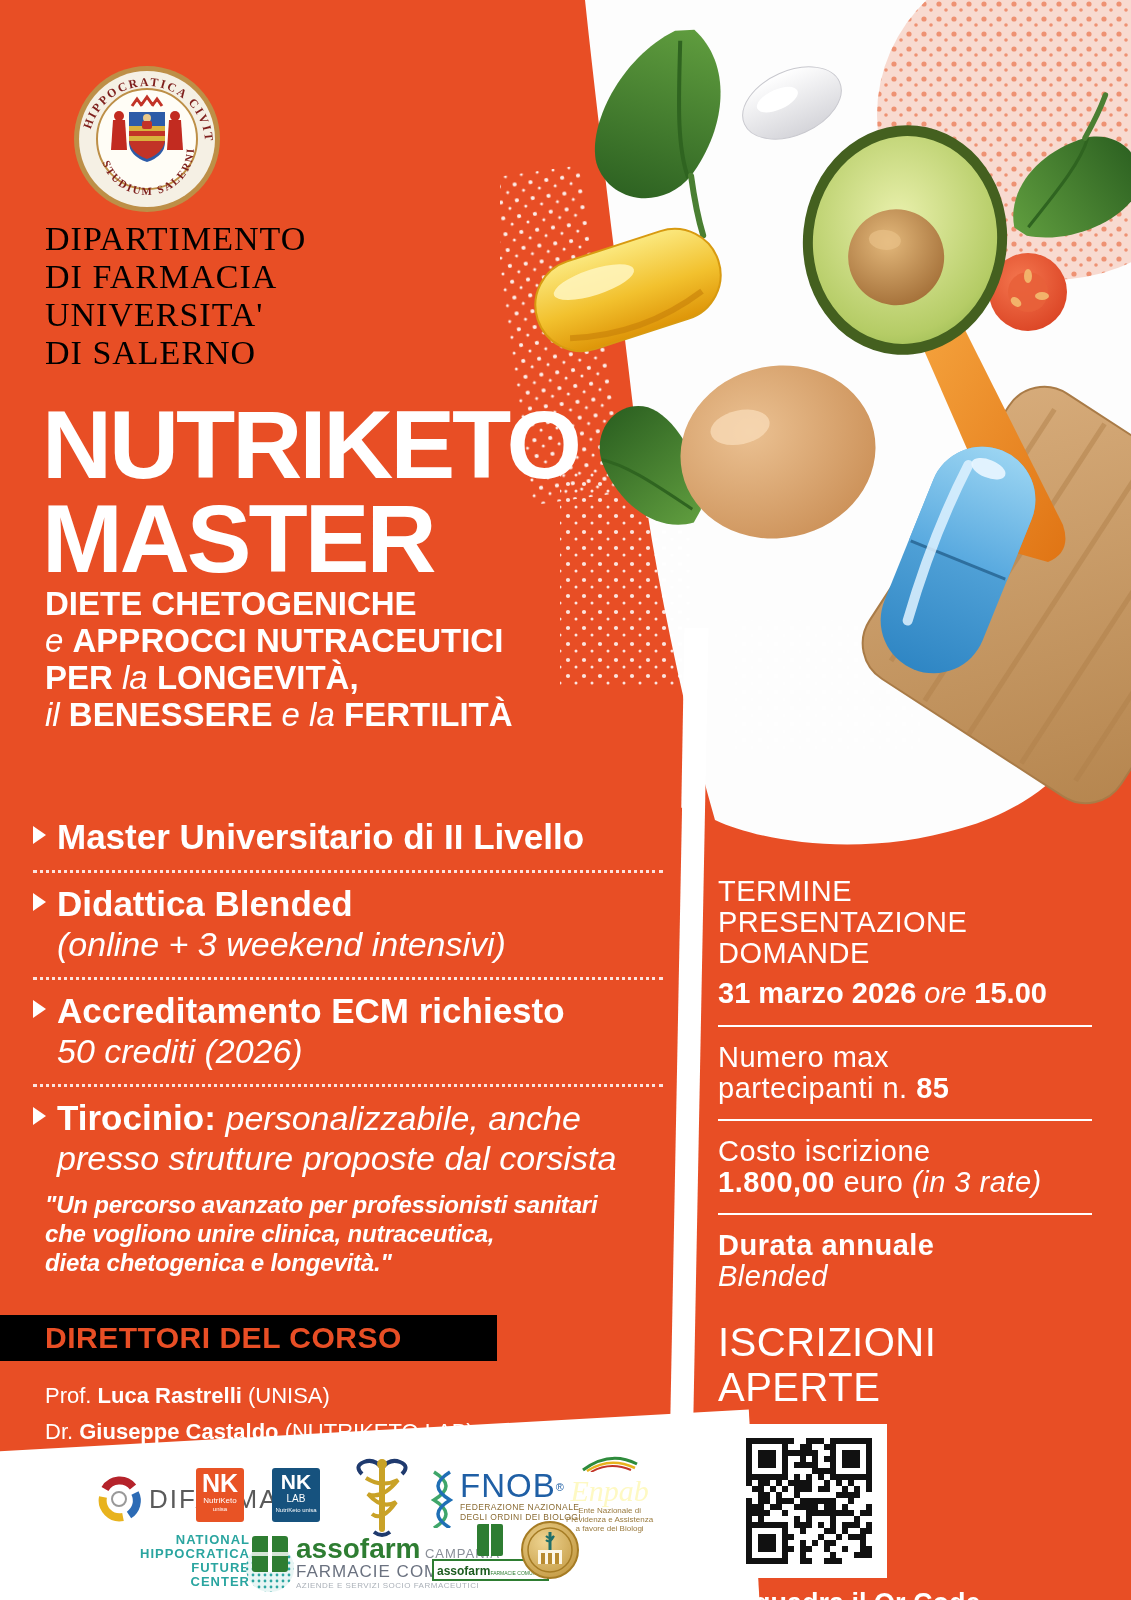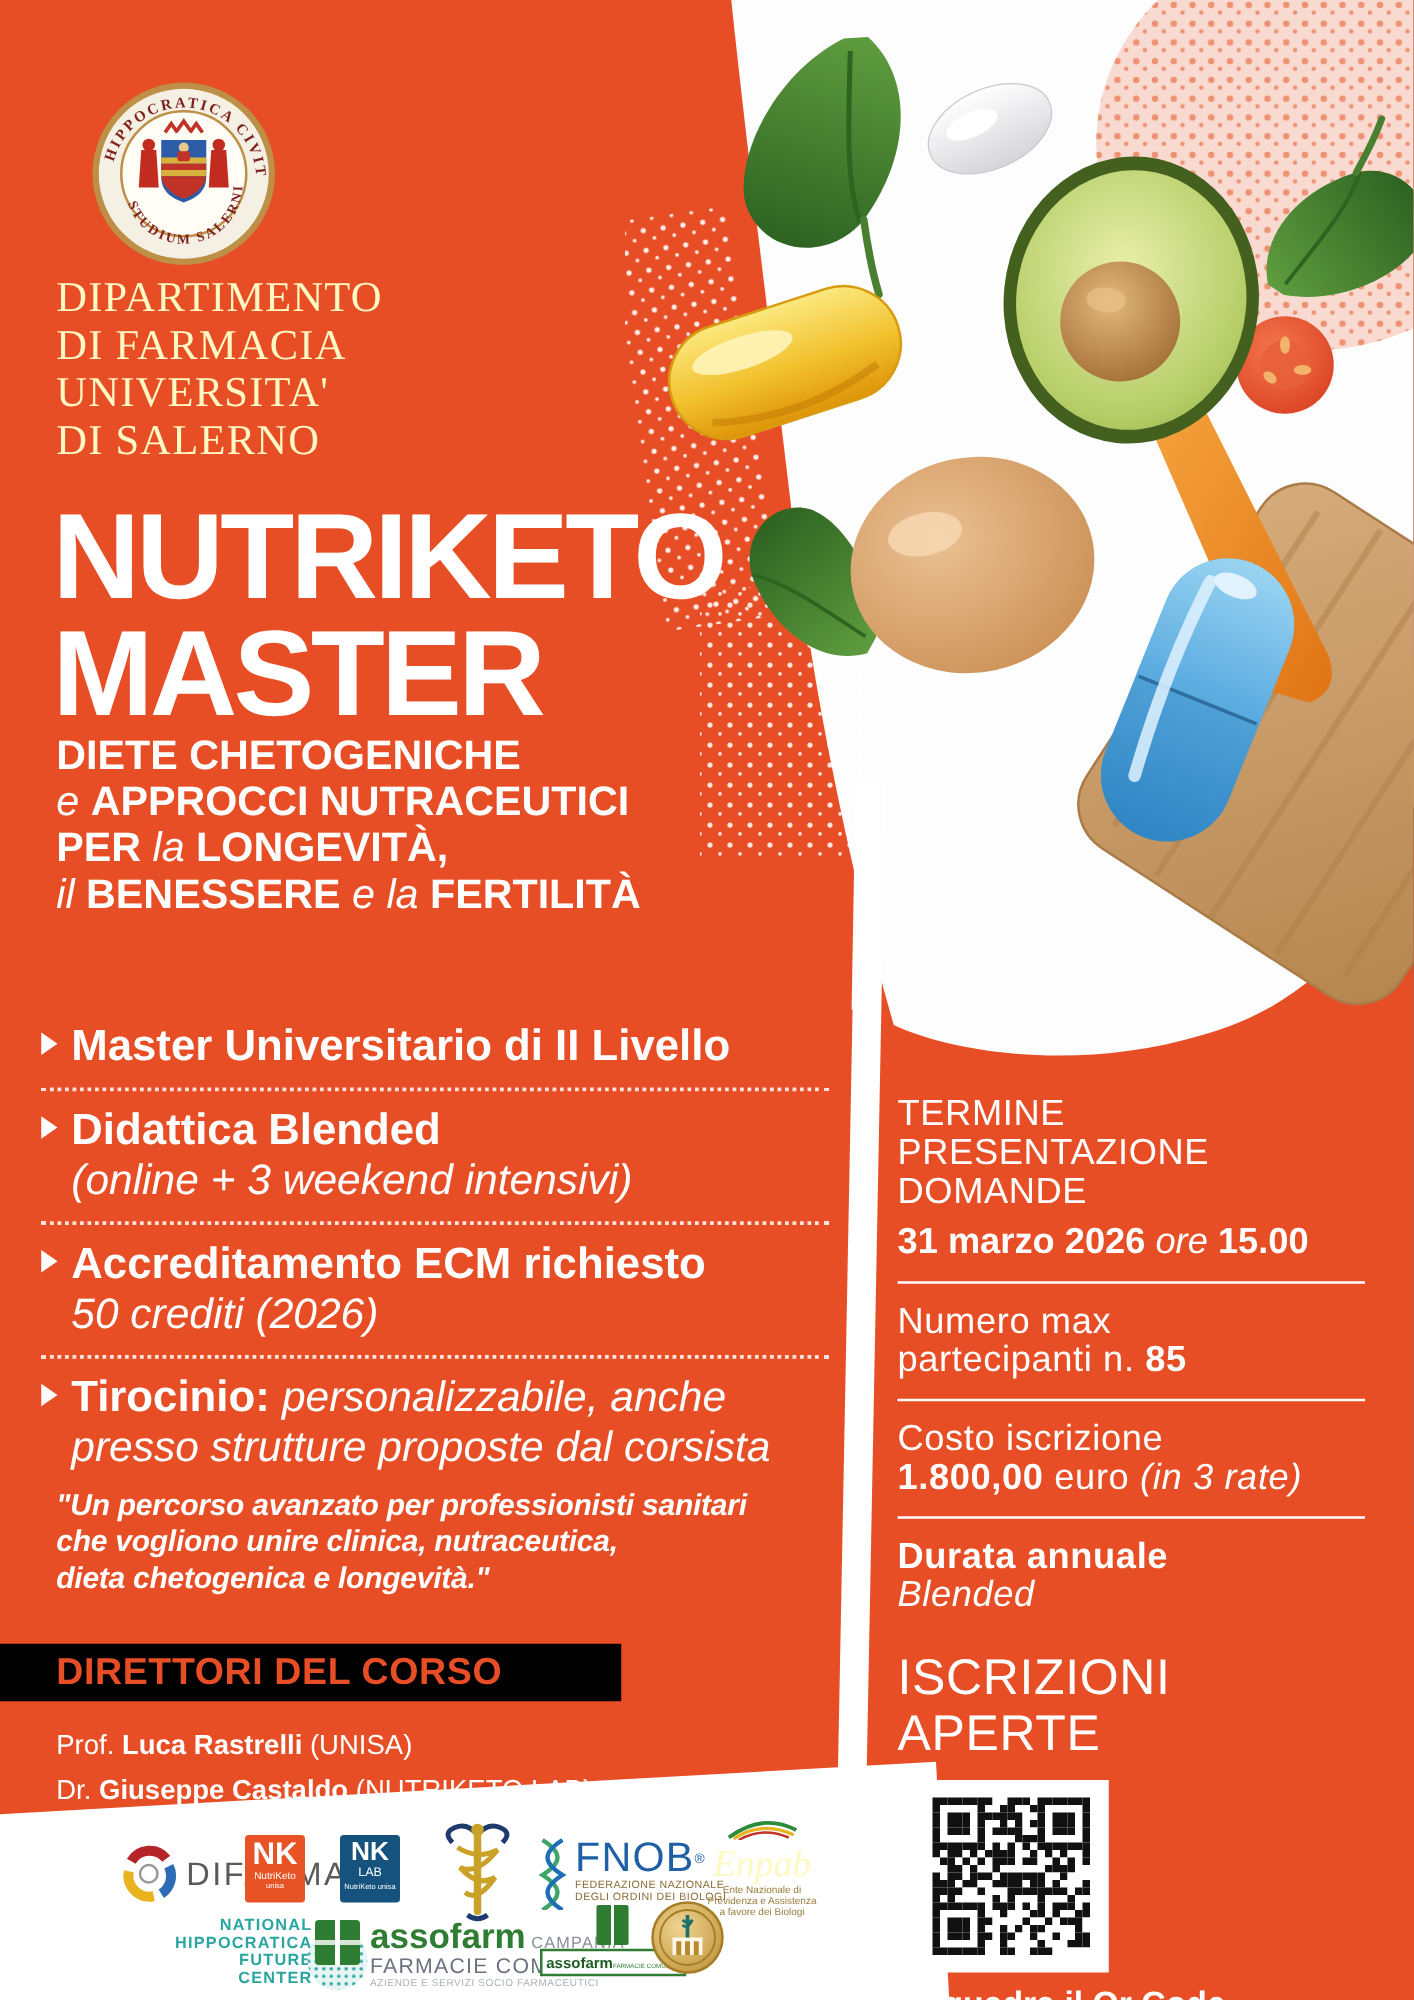--- a/index.html
+++ b/index.html
@@ -7,21 +7,21 @@
           font-family:"Liberation Sans",sans-serif;color:#fff;}
   .hero{position:absolute;left:500px;top:0;z-index:0;}
   .stripe{position:absolute;left:676px;top:628px;width:23px;height:990px;background:#fff;
           transform:rotate(1.1deg);z-index:1;}
   .footer-band{position:absolute;left:-30px;top:1453px;width:780px;height:240px;background:#fff;
           transform:rotate(-3.2deg);transform-origin:left top;z-index:1;}
 
   
   .seal{position:absolute;left:72px;top:64px;z-index:3;}
   .dept{position:absolute;left:45px;top:220px;z-index:3;font-family:"Liberation Serif",serif;
-        font-size:34px;line-height:38px;letter-spacing:1px;color:#fef9c3;}
+        font-size:34px;line-height:38px;letter-spacing:1px;color:#000000;}
 
   
   .title{position:absolute;left:42px;top:398px;z-index:3;font-weight:800;font-size:97px;
          line-height:.97;letter-spacing:-3px;color:#fff;}
   .subtitle{position:absolute;left:45px;top:585px;z-index:3;font-size:33px;line-height:37px;color:#fff;}
   .subtitle b{font-weight:800;}
   .subtitle i{font-weight:400;font-style:italic;}
 
   
   .features{position:absolute;left:33px;top:806px;width:630px;z-index:3;}

